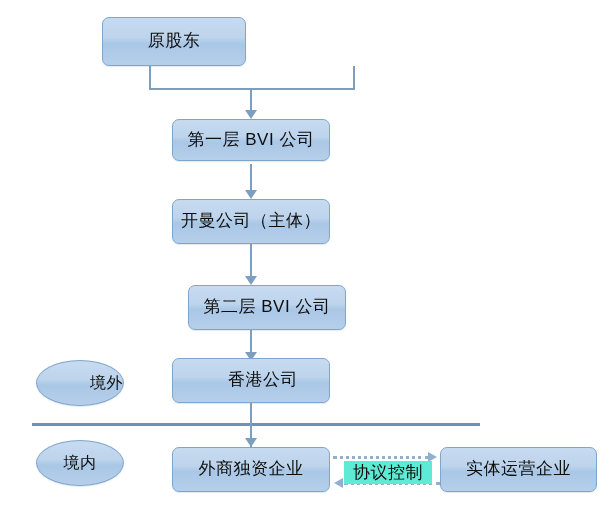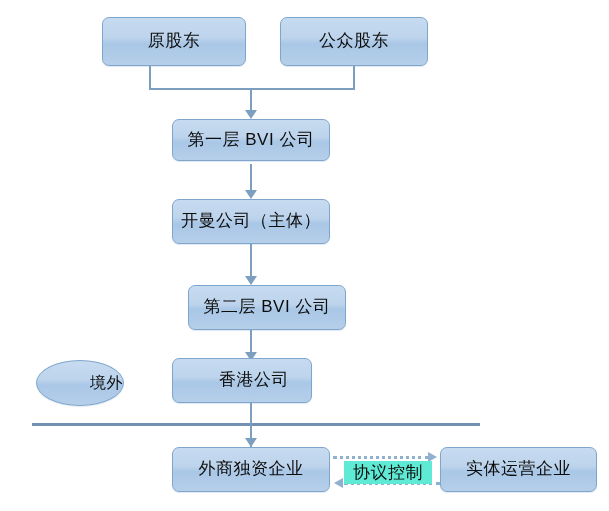--- a/index.html
+++ b/index.html
@@ -102,23 +102,20 @@
 </style>
 </head>
 <body>
 
 <div id="canvas">
 
   <div class="node" style="left:84px; top:17px; width:144px; height:49px;margin-left:18px;">
     <span>原股东</span>
   </div>
 
-  <div class="node" style="left:280px; top:17px; width:148px; height:49px;">
-    <span>公众股东</span>
-  </div>
 
   <div class="vline" style="left:149px; top:66px; height:23px;"></div>
   <div class="vline" style="left:353px; top:66px; height:23px;"></div>
   <div class="hline" style="left:149px; top:88px; width:206px;"></div>
   <div class="vline" style="left:250px; top:88px; height:25px;"></div>
   <div class="arrowhead-down" style="left:245px; top:110px;"></div>
 
   <div class="node" style="left:172px; top:119px; width:158px; height:42px;">
     <span>第一层 BVI 公司</span>
   </div>
@@ -133,28 +130,31 @@
   <div class="vline" style="left:250px; top:244px; height:35px;"></div>
   <div class="arrowhead-down" style="left:245px; top:276px;"></div>
 
   <div class="node" style="left:172px; top:285px; width:158px; height:45px;margin-left:16px;">
     <span>第二层 BVI 公司</span>
   </div>
 
   <div class="vline" style="left:250px; top:330px; height:28px;"></div>
   <div class="arrowhead-down" style="left:245px; top:352px;"></div>
 
-  <div class="node" style="left:172px; top:358px; width:140px; height:45px;padding-left:24px;">
+  <div class="node" style="left:172px; top:358px; width:158px; height:45px;padding-left:24px;">
     <span>香港公司</span>
   </div>
 
   <div class="node ellipse" style="left:36px; top:360px; width:88px; height:46px;justify-content:flex-end;">
     <span>境外</span>
   </div>
 
+  <div class="node ellipse" style="left:36px; top:440px; width:88px; height:46px;">
+    <span>境内</span>
+  </div>
 
   <div class="divider" style="left:32px; top:423px; width:448px;"></div>
 
   <div class="vline" style="left:250px; top:403px; height:44px;"></div>
   <div class="arrowhead-down" style="left:245px; top:438px;"></div>
 
   <div class="node" style="left:172px; top:447px; width:158px; height:45px;">
     <span>外商独资企业</span>
   </div>
 

